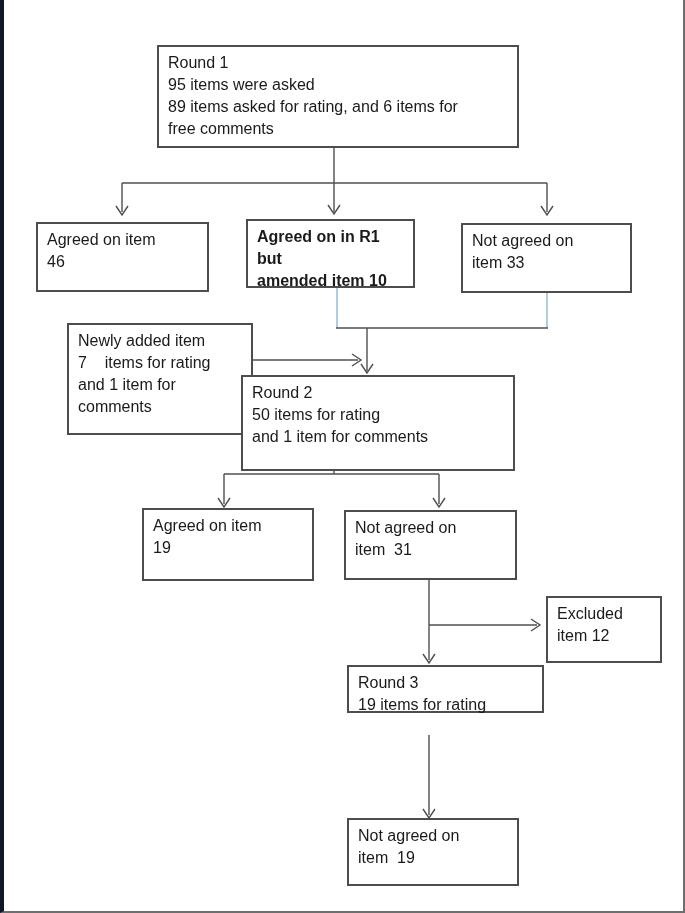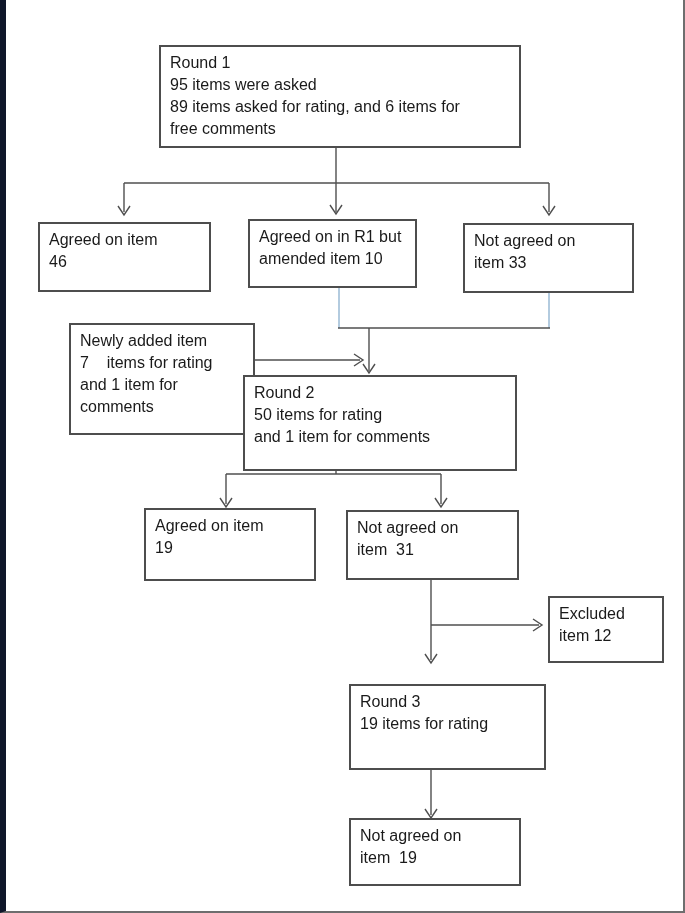--- a/index.html
+++ b/index.html
@@ -7,21 +7,21 @@
     padding: 0;
     background: #ffffff;
   }
   #canvas {
     position: relative;
     width: 685px;
     height: 913px;
     background: var(--background, #ffffff);
     border-right: 2px solid var(--frame, #6e6e6e);
     border-bottom: 2px solid var(--frame, #6e6e6e);
-    border-left: 6px solid #0f172a;
+    border-left: 4px solid #0f172a;
     box-sizing: border-box;
     overflow: hidden;
     font-family: "Liberation Sans", sans-serif;
   }
   #connectors {
     position: absolute;
     left: 0;
     top: 0;
     width: 685px;
     height: 913px;
@@ -43,28 +43,28 @@
     background: #ffffff;
     color: var(--text, #1a1a1a);
     font-size: 16px;
     line-height: 1.38;
     padding: 5px 9px;
     white-space: pre-wrap;
     z-index: 2;
   }
   #b-round1       { left:153px; top:45px;  width:362px; height:103px; }
   #b-agreed-r1    { left:32px;  top:222px; width:173px; height:70px;  }
-  #b-amended-r1   { left:242px; top:219px; width:169px; height:69px;  }
+  #b-amended-r1   { left:242px; top:219px; width:169px; height:69px;font-weight:bold;  }
   #b-notagreed-r1 { left:457px; top:223px; width:171px; height:70px;  }
   #b-newly-added  { left:19px;  top:323px; width:186px; height:112px;margin-left:44px; }
   #b-round2       { left:237px; top:375px; width:274px; height:96px;  }
   #b-agreed-r2    { left:138px; top:508px; width:172px; height:73px;  }
   #b-notagreed-r2 { left:340px; top:510px; width:173px; height:70px;  }
   #b-excluded     { left:542px; top:596px; width:116px; height:67px;  }
-  #b-round3       { left:343px; top:684px; width:197px; height:86px;  }
+  #b-round3       { left:343px; top:665px; width:197px; height:48px;  }
   #b-notagreed-r3 { left:343px; top:818px; width:172px; height:68px;  }
 </style>
 </head>
 <body>
 
 <div id="canvas">
 
   <svg id="connectors" viewBox="0 0 685 913" xmlns="http://www.w3.org/2000/svg">
 
     <line class="c" x1="330" y1="148" x2="330" y2="212"></line>

